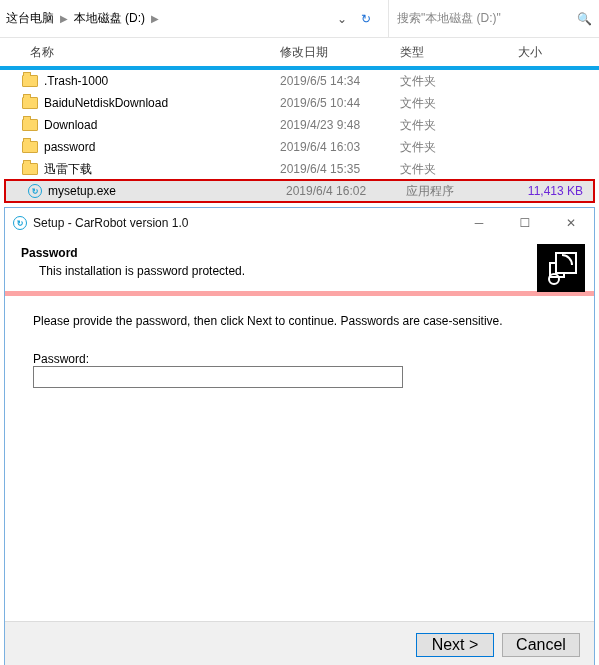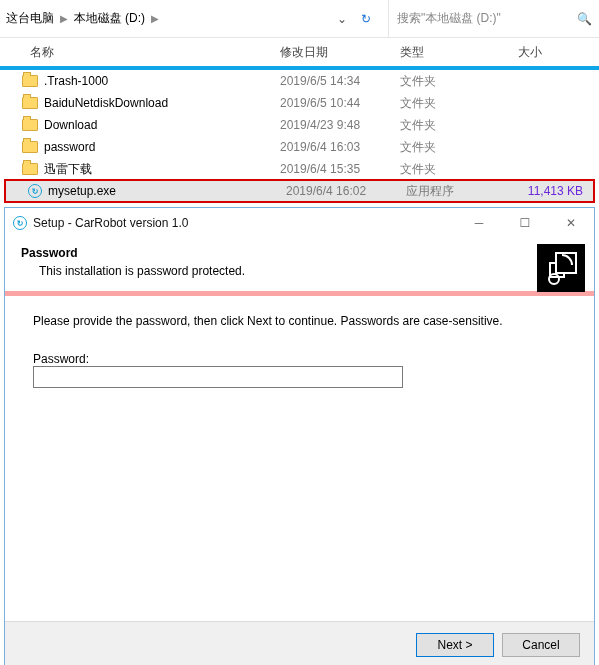--- a/index.html
+++ b/index.html
@@ -51,21 +51,21 @@
   .header-sub { padding: 4px 0 0 18px; font-size: 12px; }
   .header-icon { width: 58px; display: flex; align-items: flex-start; justify-content: center; padding-top: 6px; padding-right: 8px; }
   .hicon-box { width: 48px; height: 48px; background: #000; display: flex; align-items: center; justify-content: center; }
 
   .content { flex: 1; padding: 18px 28px 0 28px; font-size: 12px; }
   .instr { margin-bottom: 24px; }
   .pw-label { }
   .pw-input { width: 370px; height: 22px; border: 1px solid #7a7a7a; background: #fff; padding: 0 4px; font-size: 12px; }
 
   .footer { height: 46px; border-top: 1px solid #dcdcdc; background: #f0f0f0; display: flex; align-items: center; justify-content: flex-end; padding-right: 14px; gap: 8px; }
-  .btn { min-width: 78px; height: 24px; background: #e1e1e1; border: 1px solid #adadad; font-size: 12px; cursor: pointer; display: flex; align-items: center; justify-content: center; }
+  .btn { min-width: 78px; height: 24px; background: #e1e1e1; border: 1px solid #adadad; font-size: 16px; cursor: pointer; display: flex; align-items: center; justify-content: center; }
   .btn.primary { border: 1.5px solid #0078d7; }
 </style>
 </head>
 <body>
 
 <div class="explorer">
 
   <div class="addr-row">
     <div class="breadcrumb">
       <span class="bc-seg">这台电脑</span>

